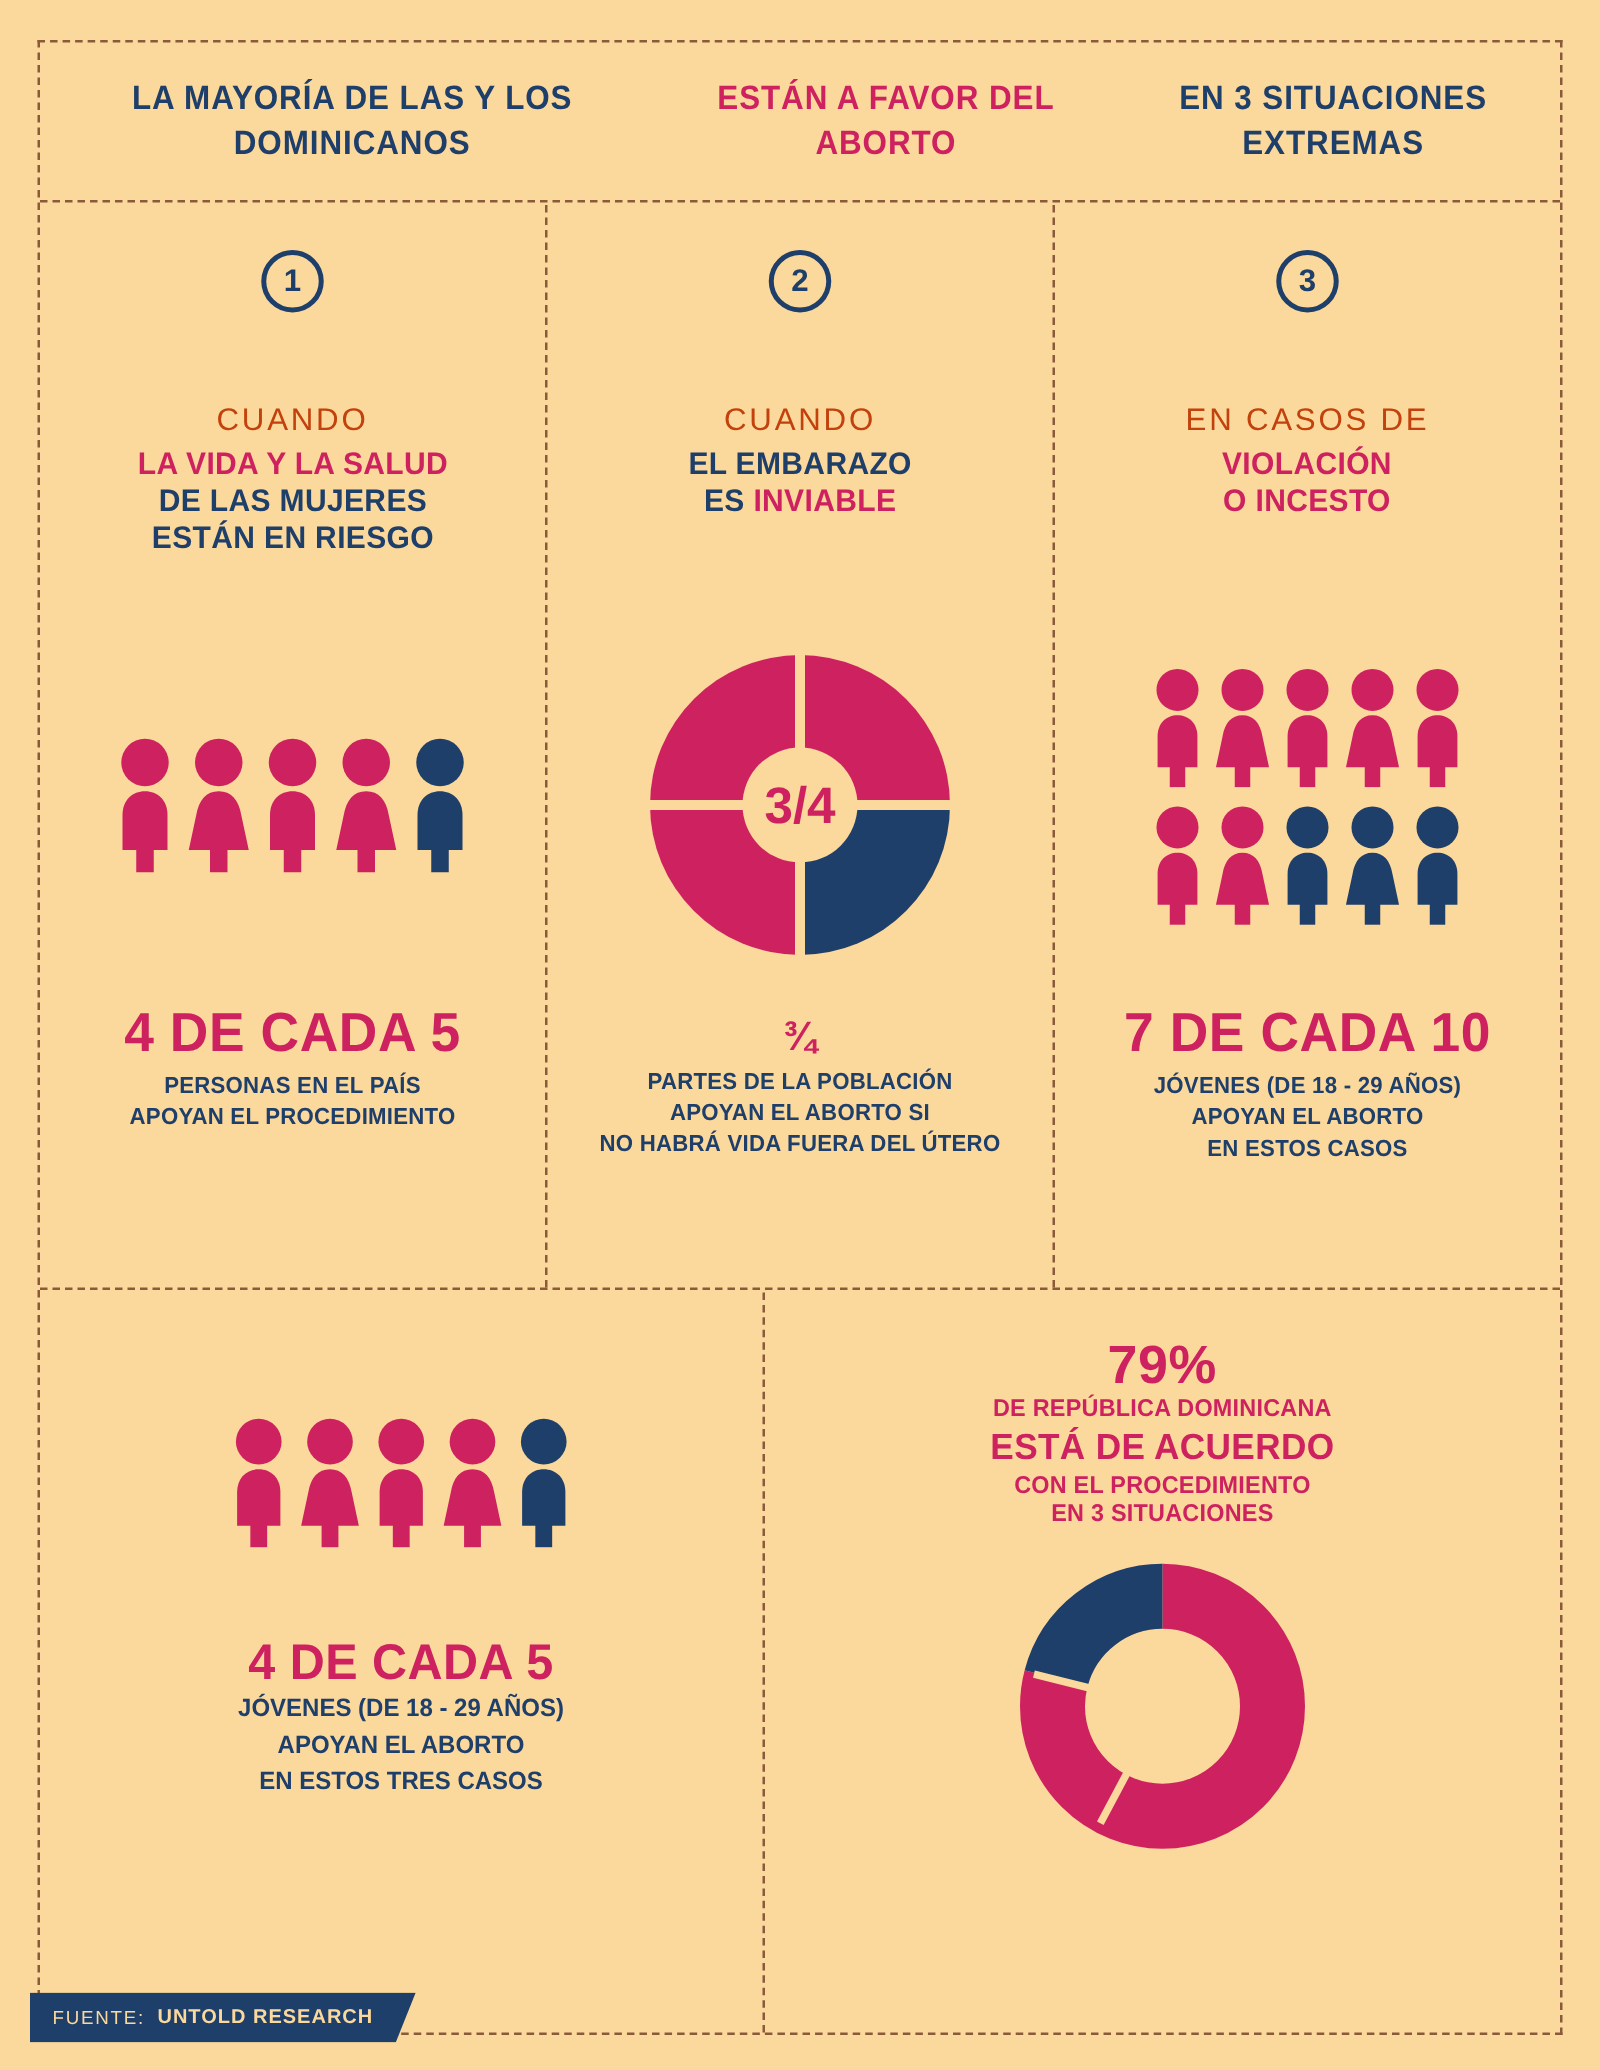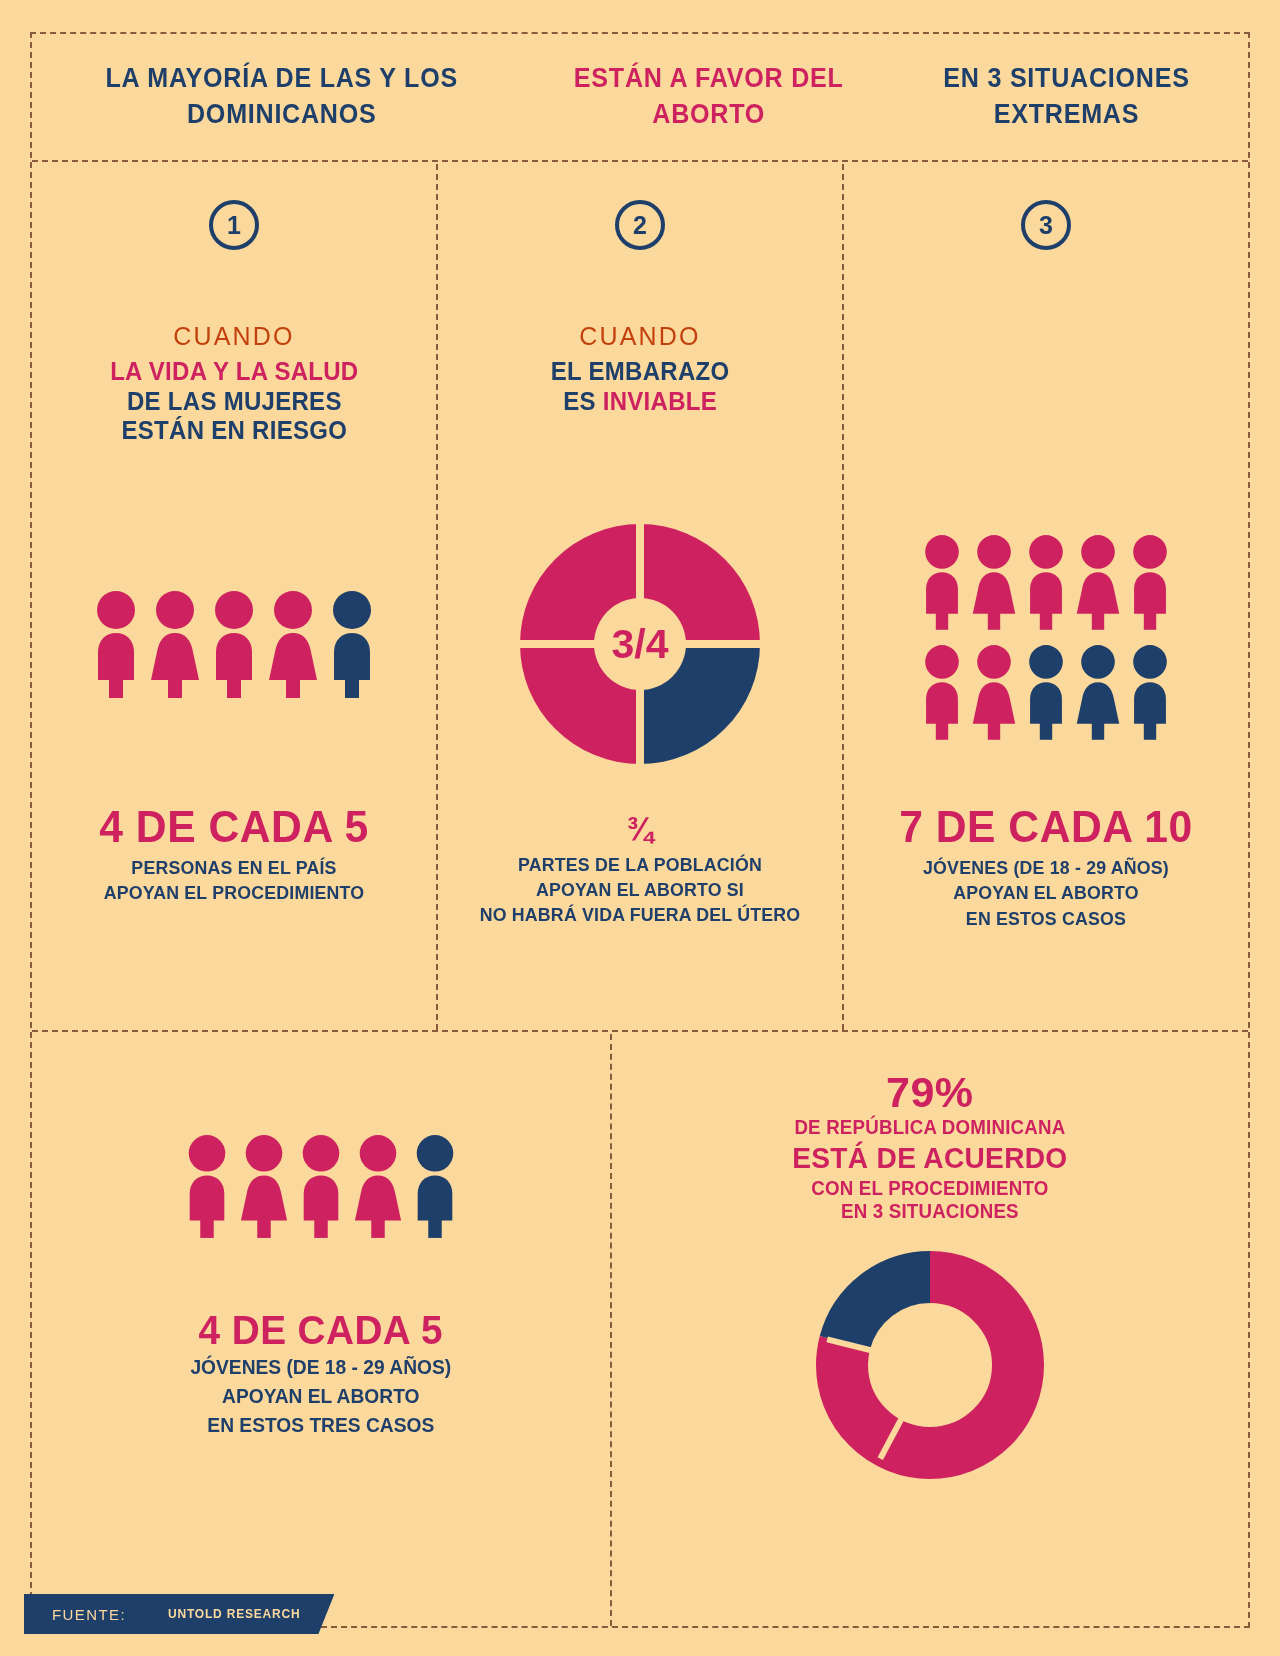--- a/index.html
+++ b/index.html
@@ -152,26 +152,25 @@
   .donut-wrap { margin-top:26px; }
 
   
   .source {
     position:absolute;
     left:24px; bottom:22px;
     height:40px;
     display:flex; align-items:center;
     background:#1F3F6B;
     color:#FBD89B;
-    padding:0 34px 0 28px;
+    padding:0 34px 0 18px;
     clip-path:polygon(0 0, 100% 0, calc(100% - 16px) 100%, 0 100%);
-    gap:32px;
   }
   .source .lbl { font-size:15px; font-weight:400; letter-spacing:1.4px; }
-  .source .org { font-size:12px; font-weight:bold; letter-spacing:0.8px; margin-left:10px; }
+  .source .org { font-size:16px; font-weight:bold; letter-spacing:0.8px; margin-left:10px; }
 </style>
 </head>
 <body>
 
 <div class="sheet">
 
   <div class="frame"></div>
 
   <div class="header">
     <span class="line navy">LA MAYORÍA DE LAS Y LOS DOMINICANOS</span>
@@ -274,20 +273,25 @@
         <span class="sub" style="margin-top:0;">APOYAN EL ABORTO SI</span>
         <span class="sub" style="margin-top:0;">NO HABRÁ VIDA FUERA DEL ÚTERO</span>
       </div>
     </div>
 
     <div class="col">
       <div class="badge">
         <span>3</span>
       </div>
 
+      <div class="headline">
+        <span class="kicker">EN CASOS DE</span>
+        <span class="hl pink">VIOLACIÓN</span>
+        <span class="hl pink">O INCESTO</span>
+      </div>
 
       <div class="art" style="top:318px; height:310px; flex-direction:column; gap:14px;">
         <div class="people-row" style="gap:6px;">
           <span class="person">
             <svg width="46" height="96" viewBox="0 0 52 108">
                 <circle cx="26" cy="20" r="19" fill="#CE2260"></circle>
                 <path d="M8 62c0-12 8-19 18-19s18 7 18 19v28H8z" fill="#CE2260"></path>
                 <rect x="19" y="88" width="14" height="20" fill="#CE2260"></rect>
               </svg>
           </span>

